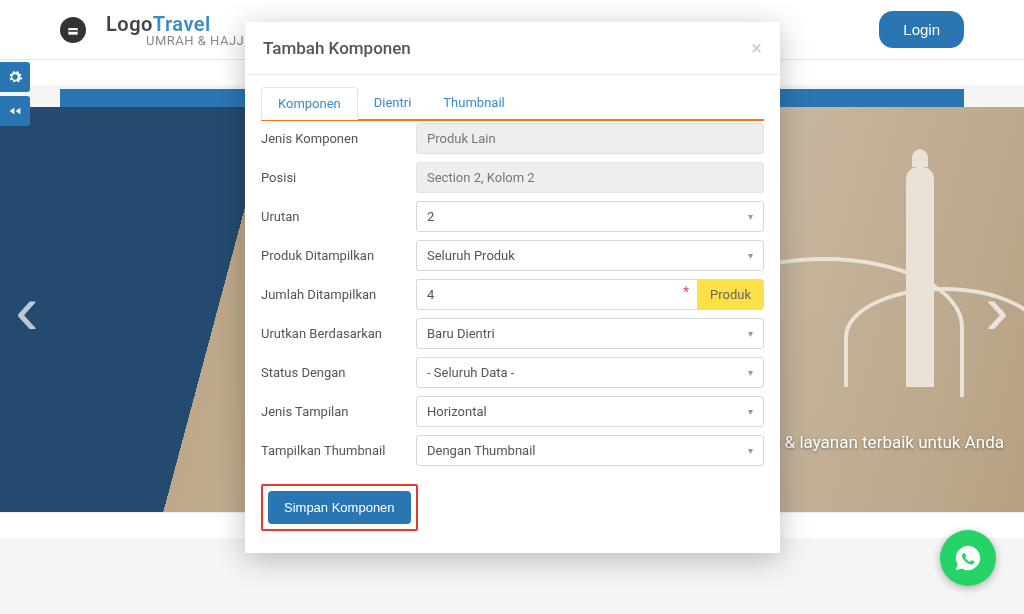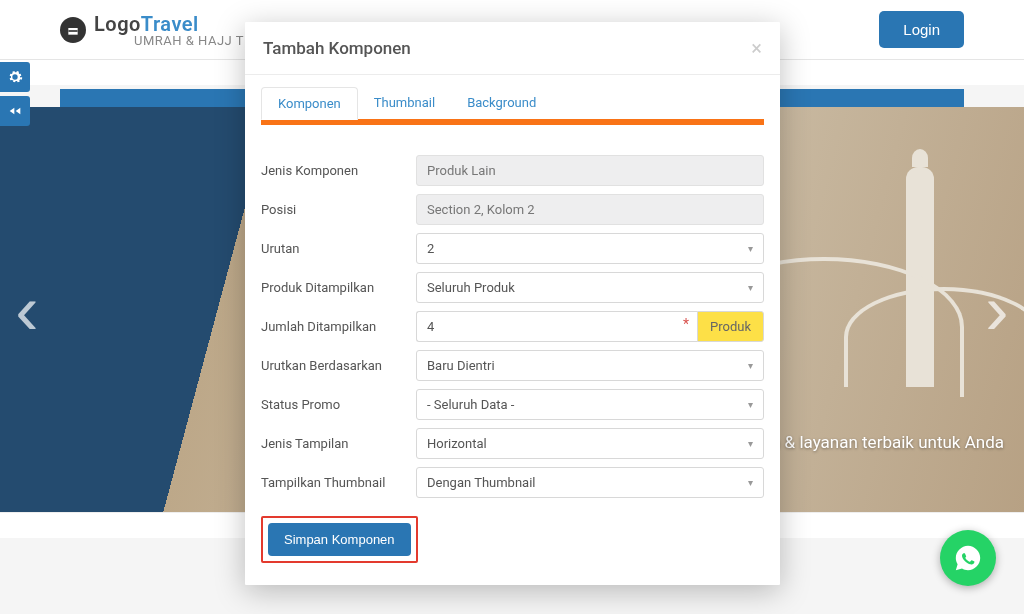--- a/index.html
+++ b/index.html
@@ -16,35 +16,35 @@
   background: #fff;
   display: flex;
   align-items: center;
   padding: 0 60px;
   justify-content: space-between;
   border-bottom: 1px solid #e5e5e5;
 }
 .logo {
   display: flex;
   align-items: center;
-  gap: 8px;
+  gap: 20px;
 }
 .logo-icon {
   width: 26px; height:26px;
   background:#333;
   border-radius:50%;
   display:flex; align-items:center; justify-content:center;
 }
 .logo-icon svg{width:16px;height:16px;}
 .logo-text{ font-size:20px; font-weight:600; color:#444; letter-spacing:.5px;}
 .logo-text .t2{ color:#3a8cc9;}
 .logo-sub{ font-size:13px; color:#888; letter-spacing:.5px; margin-top:-3px;padding-left:40px;}
 .login-btn{
   background:#2a76b3; color:#fff; border:none; padding:10px 24px;
-  border-radius:5px; font-size:15px; cursor:pointer;
+  border-radius:14px; font-size:15px; cursor:pointer;
 }
 .side-tools{
   position:absolute; left:0; top:62px; z-index:5;
 }
 .side-btn{
   width:30px; height:30px; background:#2a76b3; display:flex;
   align-items:center; justify-content:center; color:#fff; margin-bottom:4px;
   cursor:pointer; border-radius:0 3px 3px 0;
 }
 .side-btn svg{width:16px;height:16px;fill:#fff;}
@@ -100,21 +100,21 @@
   background:#fff; border-radius:1px; box-shadow:0 6px 30px rgba(0,0,0,.25);
   z-index:20;
 }
 .modal-head{
   display:flex; justify-content:space-between; align-items:center;
   padding:14px 18px; border-bottom:1px solid #ececec;
 }
 .modal-head h3{ font-size:17px; font-weight:500; color:#555;}
 .modal-close{ color:#ccc; font-size:20px; cursor:pointer;}
 .modal-body{ padding:12px 16px 22px;}
-.tabs{ display:flex; border-bottom:6px solid #f97316; margin-bottom:30px;text-align:right;}
+.tabs{ display:flex; border-bottom:2px solid #f97316; margin-bottom:2px;text-align:right;}
 .tab{
   padding:8px 16px; font-size:13px; color:#3a8cc9; cursor:pointer; position:relative;
 }
 .tab.active{
   border:1px solid #e5e5e5; border-bottom:1px solid #fff; border-radius:4px 4px 0 0;
   margin-bottom:-1px; background:#fff;
 }
 .frow{ display:flex; align-items:center; margin-bottom:8px;}
 .flabel{ width:155px; font-size:13px; color:#555;}
 .fctl{ flex:1; display:flex; align-items:center; gap:0;}
@@ -205,22 +205,22 @@
 
 <div class="modal-backdrop"></div>
 <div class="modal">
   <div class="modal-head">
     <h3>Tambah Komponen</h3>
     <span class="modal-close">×</span>
   </div>
   <div class="modal-body">
     <div class="tabs">
       <div class="tab active">Komponen</div>
+      <div class="tab">Dientri</div>
       <div class="tab">Thumbnail</div>
-      <div class="tab">Background</div>
     </div>
 
     <div class="frow">
       <div class="flabel">Jenis Komponen</div>
       <div class="fctl">
           <div class="ro">Produk Lain</div>
         </div>
     </div>
 
     <div class="frow">
@@ -267,21 +267,21 @@
       <div class="flabel">Urutkan Berdasarkan</div>
       <div class="fctl">
         <div class="sel">
           <span>Baru Dientri</span>
           <span class="caret">▾</span>
         </div>
       </div>
     </div>
 
     <div class="frow">
-      <div class="flabel">Status Promo</div>
+      <div class="flabel">Status Dengan</div>
       <div class="fctl">
         <div class="sel">
           <span>- Seluruh Data -</span>
           <span class="caret">▾</span>
         </div>
       </div>
     </div>
 
     <div class="frow">
       <div class="flabel">Jenis Tampilan</div>

